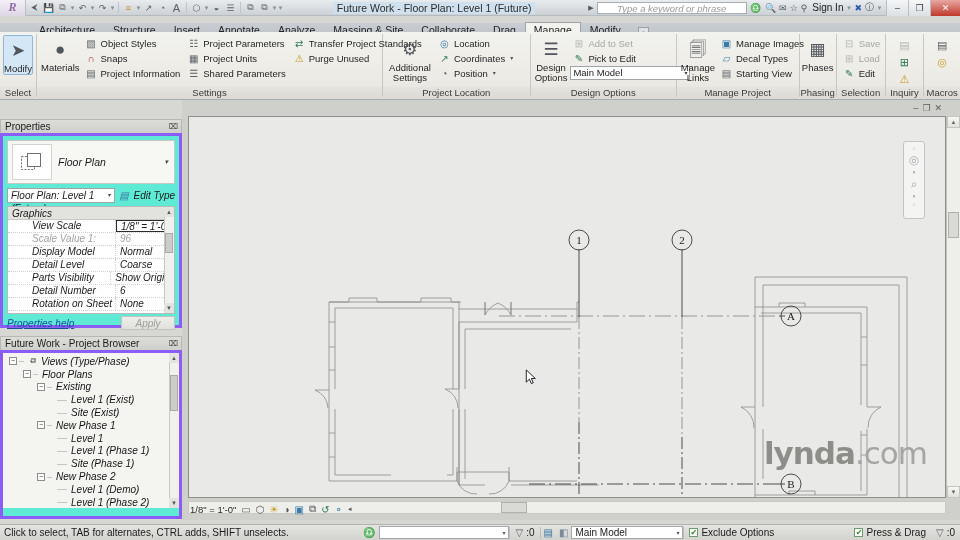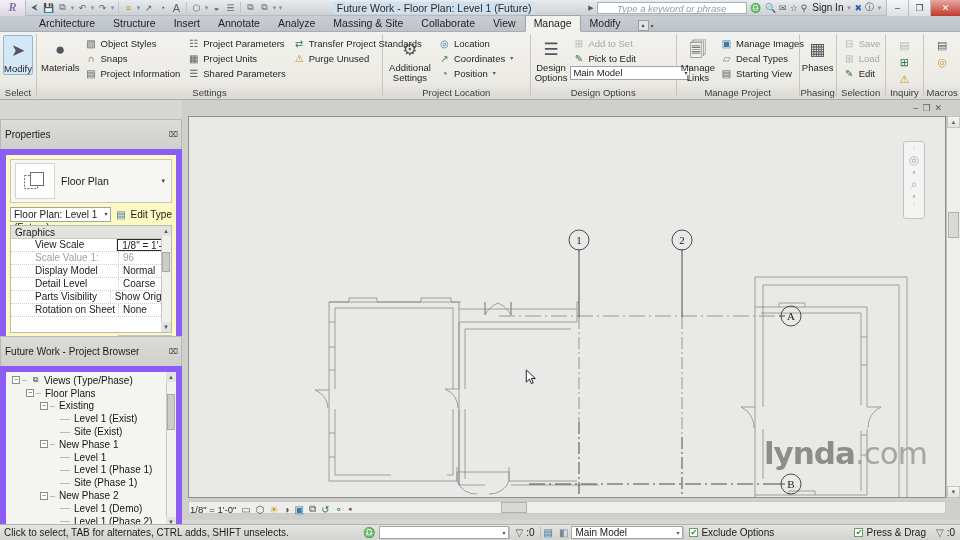--- a/index.html
+++ b/index.html
@@ -53,21 +53,21 @@
   .wb {
     width:22px; display:flex; align-items:center; justify-content:center;
     font-size:9px; color:#333;
     background:linear-gradient(180deg,#f4f6f7,#dde1e4);
     border-left:1px solid #b9bec2;
   }
   .wb.close { background:linear-gradient(180deg,#e8a7a1,#c0392b); color:#fff; width:30px;}
 
   
   .tabbar {
-    position:absolute; left:0; top:16px; width:960px; height:16px;
+    position:absolute; left:0; top:23px; width:960px; height:16px;
     background: linear-gradient(180deg,#c9ced3 0%, #bcc2c8 100%);
     display:flex; align-items:flex-end; padding-left:30px;
     border-bottom:1px solid #a9aeb3;
   }
   .tab {
     font-size:10.5px; color:#232323; padding:1px 8px 2px 8px; line-height:12px;
     white-space:nowrap; border:1px solid transparent; border-bottom:none;
   }
   .tab.active {
     background:#f2f2ee; border-color:#9fa4a9; border-bottom:1px solid #f2f2ee;
@@ -112,26 +112,26 @@
     justify-content:space-between; color:#1a1a1a;
   }
   .combo .cv{overflow:hidden;white-space:nowrap;}
   .combo .ca{font-size:6px;color:#444;}
   .iconrow { display:flex; flex-direction:column; align-items:center; gap:1px; padding-top:2px;}
   .minicell { width:18px;height:16px; display:flex;align-items:center;justify-content:center;font-size:11px;color:#5c6166;}
 
   
   .leftdock { position:absolute; left:0; top:100px; width:182px; height:420px; background:#d7d7d3; }
   .pal-header {
-    height:30px; background:linear-gradient(180deg,#dcdcd8,#cfcfcb);
+    height:14px; background:linear-gradient(180deg,#dcdcd8,#cfcfcb);
     display:flex; align-items:center; justify-content:space-between;
     padding:0 3px 0 4px; font-size:10px; color:#1b1b1b; border:1px solid #b7b7b3; border-bottom:none;
   }
   .pal-close { font-size:8px; color:#444; }
-  .pal-body { background:#fef9c3; border:6px solid #8b5cf6; }
+  .pal-body { background:#5eead4; border:3px solid #8b5cf6;font-style:italic; }
 
   .props { position:absolute; left:0; top:119px; width:182px; height:209px; }
   .prop-type {
     margin:4px; height:44px; background:#f7f7f4; border:1px solid #c6c6c2;
     display:flex; align-items:center; gap:6px; padding-left:4px;
   }
   .prop-thumb { width:40px;height:36px; display:flex;align-items:center;justify-content:center; border:1px solid #d4d4d0; background:#fff;}
   .prop-typename{font-size:10.5px;color:#1a1a1a;flex:1 1 auto;}
   .prop-typecar{font-size:7px;color:#444;padding-right:6px;}
   .prop-selrow { display:flex; align-items:center; gap:3px; margin:0 4px 3px 4px;}
@@ -275,21 +275,21 @@
   </div>
 
   <div class="tabbar">
     <div class="tab">Architecture</div>
     <div class="tab">Structure</div>
     <div class="tab">Insert</div>
     <div class="tab">Annotate</div>
     <div class="tab">Analyze</div>
     <div class="tab">Massing &amp; Site</div>
     <div class="tab">Collaborate</div>
-    <div class="tab">View</div>
+    <div class="tab">Drag</div>
     <div class="tab active">Manage</div>
     <div class="tab">Modify</div>
     <div class="tabmini">
       <span class="minbtn minibtn">▴</span>
       <span class="minicar">▾</span>
     </div>
   </div>
 
   <div class="ribbon">
 
@@ -531,20 +531,24 @@
           <span class="pg-key">Display Model</span>
           <span class="pg-val">Normal</span>
         </div>
         <div class="pg-row">
           <span class="pg-key">Detail Level</span>
           <span class="pg-val">Coarse</span>
         </div>
         <div class="pg-row">
           <span class="pg-key">Parts Visibility</span>
           <span class="pg-val">Show Original</span>
+        </div>
+        <div class="pg-row">
+          <span class="pg-key">Detail Number</span>
+          <span class="pg-val">6</span>
         </div>
         <div class="pg-row">
           <span class="pg-key">Rotation on Sheet</span>
           <span class="pg-val">None</span>
         </div>
         <div class="pg-scroll">
           <div class="pg-sb" style="top:0;">▲</div>
           <div class="pg-thumb"></div>
           <div class="pg-sb" style="bottom:0;">▼</div>
         </div>

